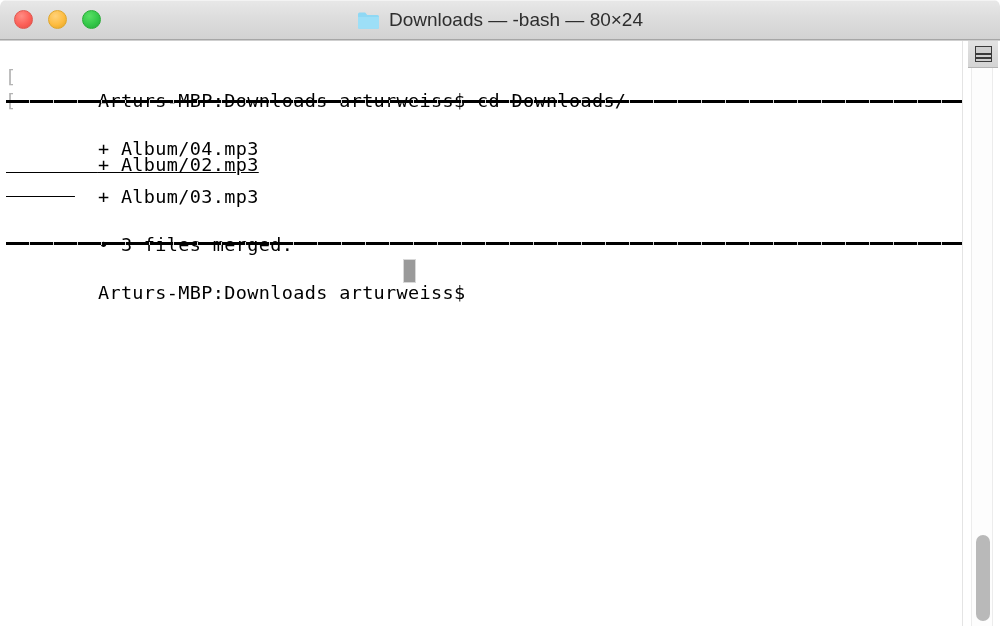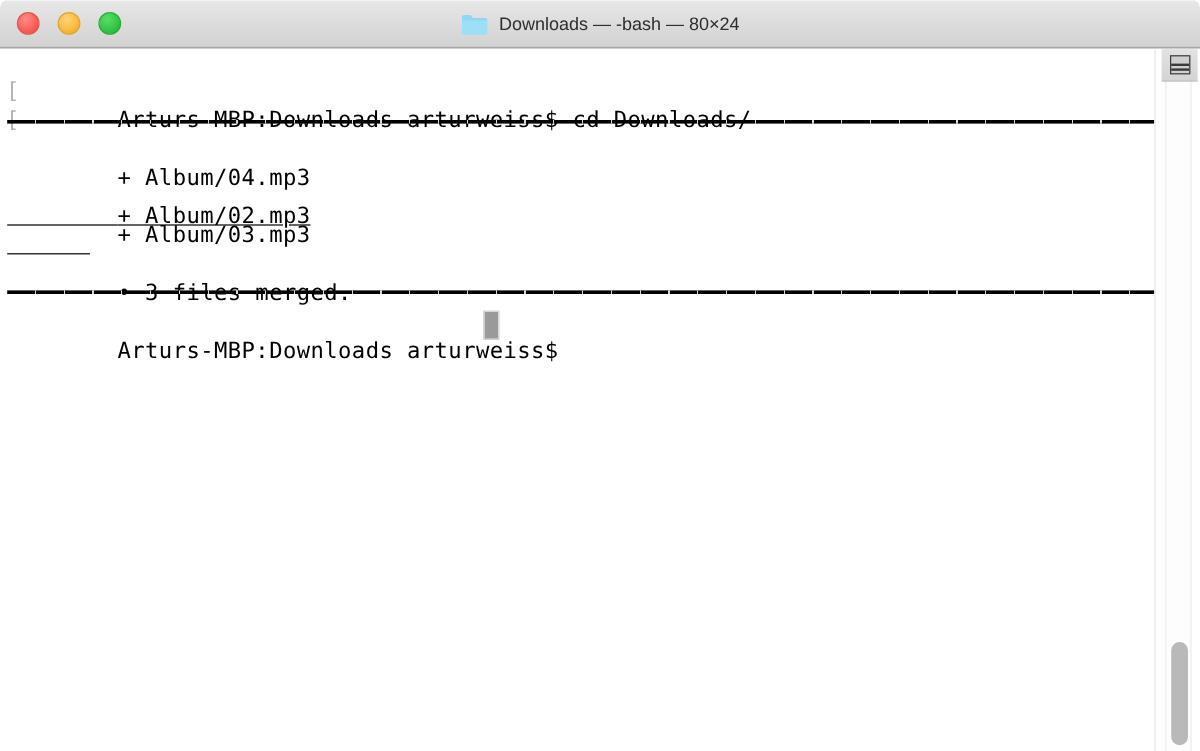--- a/index.html
+++ b/index.html
@@ -101,21 +101,21 @@
     gap: 9px;
   }
   .folder-icon {
     display: block;
     width: 23px;
     height: 19px;
     flex: 0 0 auto;
   }
   .title-text {
     font-family: "Liberation Sans", sans-serif;
-    font-size: 15px;
+    font-size: 19px;
     color: #2e2e2e;
     white-space: nowrap;
     letter-spacing: 0px;
   }
 
   
   .term {
     position: absolute;
     left: 0;
     top: 41px;
@@ -306,21 +306,21 @@
         <span class="bracket-right">]</span>
       </div>
 
       <div class="rule" style="top:59px;">
         <div class="rule-gaps"></div>
       </div>
 
       <div class="line" style="top:72px;">
         <span>+ Album/04.mp3</span>
       </div>
-      <div class="line" style="top:104px;text-decoration:underline;">
+      <div class="line" style="top:88px;text-decoration:underline;">
         <span>+ Album/02.mp3</span>
       </div>
       <div class="line" style="top:120px;">
         <span>+ Album/03.mp3</span>
       </div>
 
       <div class="line" style="top:168px;">
         <span>• 3 files merged.</span>
       </div>
 

